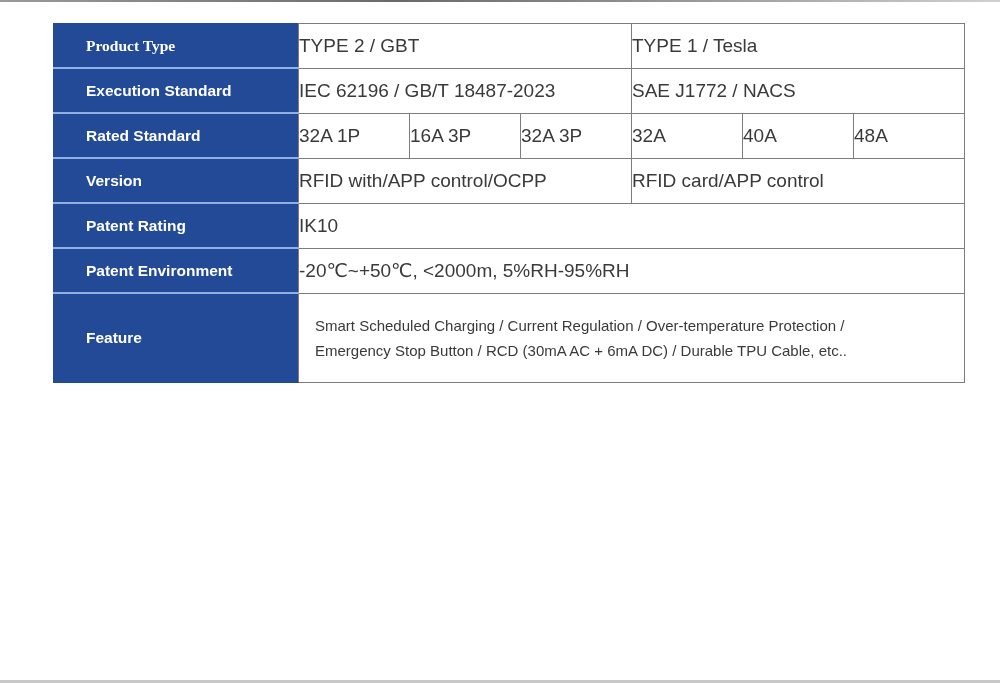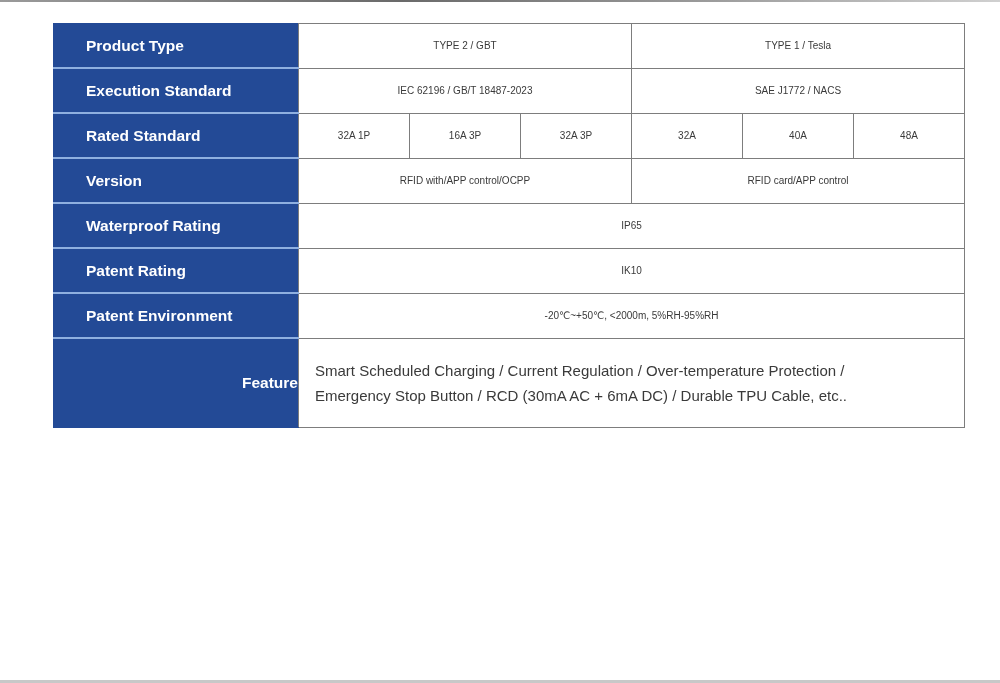--- a/index.html
+++ b/index.html
@@ -20,40 +20,40 @@
     table.spec {
       position: absolute; left: 53px; top: 23px;
       width: 911px;
       border-collapse: collapse;
       table-layout: fixed;
     }
     table.spec td {
       border: 1.5px solid #7d7d7d;
       height: 43px;
       padding: 0;
-      text-align: center;
+      text-align: left;
       vertical-align: middle;
-      font-size: 10px;
+      font-size: 19px;
       color: #3a3a3a;
     }
     table.spec td.label {
       background: #234a96;
       color: #ffffff;
       font-weight: bold;
       text-align: left;
       padding-left: 32px;
       font-size: 15.5px;
       border-color: #234a96;
       border-top: 2px solid #8fb0e0;
       border-bottom: 2px solid #8fb0e0;
       border-left: 1px solid #234a96;
       border-right: 1.5px solid #7d7d7d;
     }
-    table.spec tr:first-child td.label { border-top: 1px solid #234a96; }
-    table.spec tr:last-child td.label { border-bottom: 1px solid #234a96; text-align: right; }
+    table.spec tr:first-child td.label { border-top: 1px solid #234a96; font-family: Liberation Serif, serif; }
+    table.spec tr:last-child td.label { border-bottom: 1px solid #234a96; }
     table.spec tr.feature td { height: 88px; }
     table.spec td.feature-val {
       text-align: left;
       padding-left: 16px;
       padding-right: 10px;
       line-height: 25px;
       font-size: 15px;
       margin-left: 23px;
     }
   </style>
@@ -98,24 +98,20 @@
   </tr>
 
   <tr>
     <td class="label">Version</td>
     <td colspan="3">RFID with/APP control/OCPP</td>
     <td colspan="3">RFID card/APP control</td>
   </tr>
 
 
 
-  <tr>
-    <td class="label">Waterproof Rating</td>
-    <td colspan="6">IP65</td>
-  </tr>
 
   <tr>
     <td class="label">Patent Rating</td>
     <td colspan="6">IK10</td>
   </tr>
 
   <tr>
     <td class="label">Patent Environment</td>
     <td colspan="6">-20℃~+50℃, &lt;2000m, 5%RH-95%RH</td>
   </tr>

